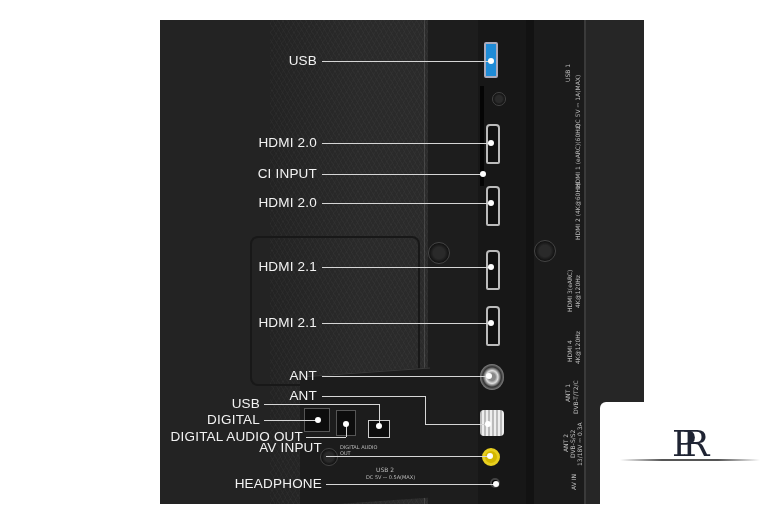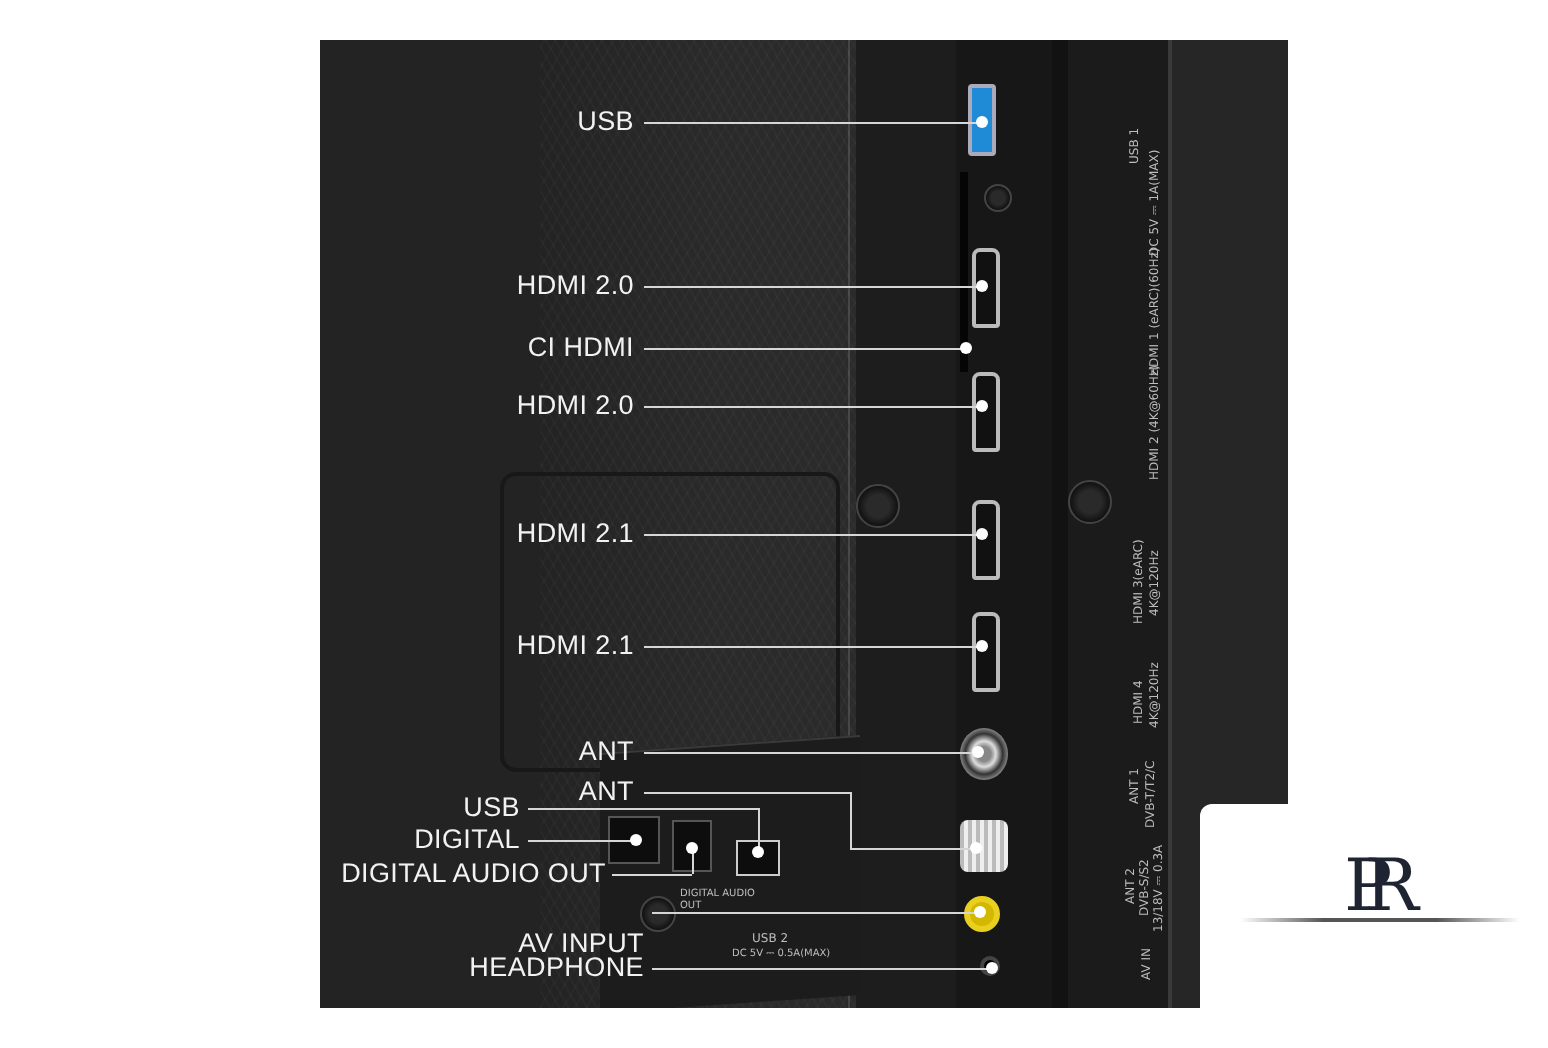--- a/index.html
+++ b/index.html
@@ -127,21 +127,21 @@
 </div>
 
 <span class="label" style="right:457px;top:53px">USB</span>
 <div class="leader" style="left:322px;top:61px;width:170px"></div>
 <div class="dot" style="left:488px;top:58px"></div>
 
 <span class="label" style="right:457px;top:135px">HDMI 2.0</span>
 <div class="leader" style="left:322px;top:143px;width:170px"></div>
 <div class="dot" style="left:488px;top:140px"></div>
 
-<span class="label" style="right:457px;top:166px">CI HDMI</span>
+<span class="label" style="right:457px;top:166px">CI INPUT</span>
 <div class="leader" style="left:322px;top:174px;width:162px"></div>
 <div class="dot" style="left:480px;top:171px"></div>
 
 <span class="label" style="right:457px;top:195px">HDMI 2.0</span>
 <div class="leader" style="left:322px;top:203px;width:170px"></div>
 <div class="dot" style="left:488px;top:200px"></div>
 
 <span class="label" style="right:457px;top:259px">HDMI 2.1</span>
 <div class="leader" style="left:322px;top:267px;width:170px"></div>
 <div class="dot" style="left:488px;top:264px"></div>
@@ -167,21 +167,21 @@
 
 <span class="label" style="right:514px;top:412px">DIGITAL</span>
 <div class="leader" style="left:264px;top:420px;width:54px"></div>
 <div class="dot" style="left:315px;top:417px"></div>
 
 <span class="label" style="right:471px;top:429px">DIGITAL AUDIO OUT</span>
 <div class="leader" style="left:306px;top:437px;width:40px"></div>
 <div class="leader-v" style="left:346px;top:424px;height:13px"></div>
 <div class="dot" style="left:343px;top:421px"></div>
 
-<span class="label" style="right:452px;top:464px">AV INPUT</span>
+<span class="label" style="right:452px;top:440px">AV INPUT</span>
 <div class="leader" style="left:326px;top:456px;width:164px"></div>
 <div class="dot" style="left:487px;top:453px"></div>
 
 <span class="label" style="right:452px;top:476px">HEADPHONE</span>
 <div class="leader" style="left:326px;top:484px;width:168px"></div>
 <div class="dot" style="left:493px;top:481px"></div>
 
 <div id="logo-card">
   <span class="logo-mark">PR</span>
   <div class="logo-line"></div>

